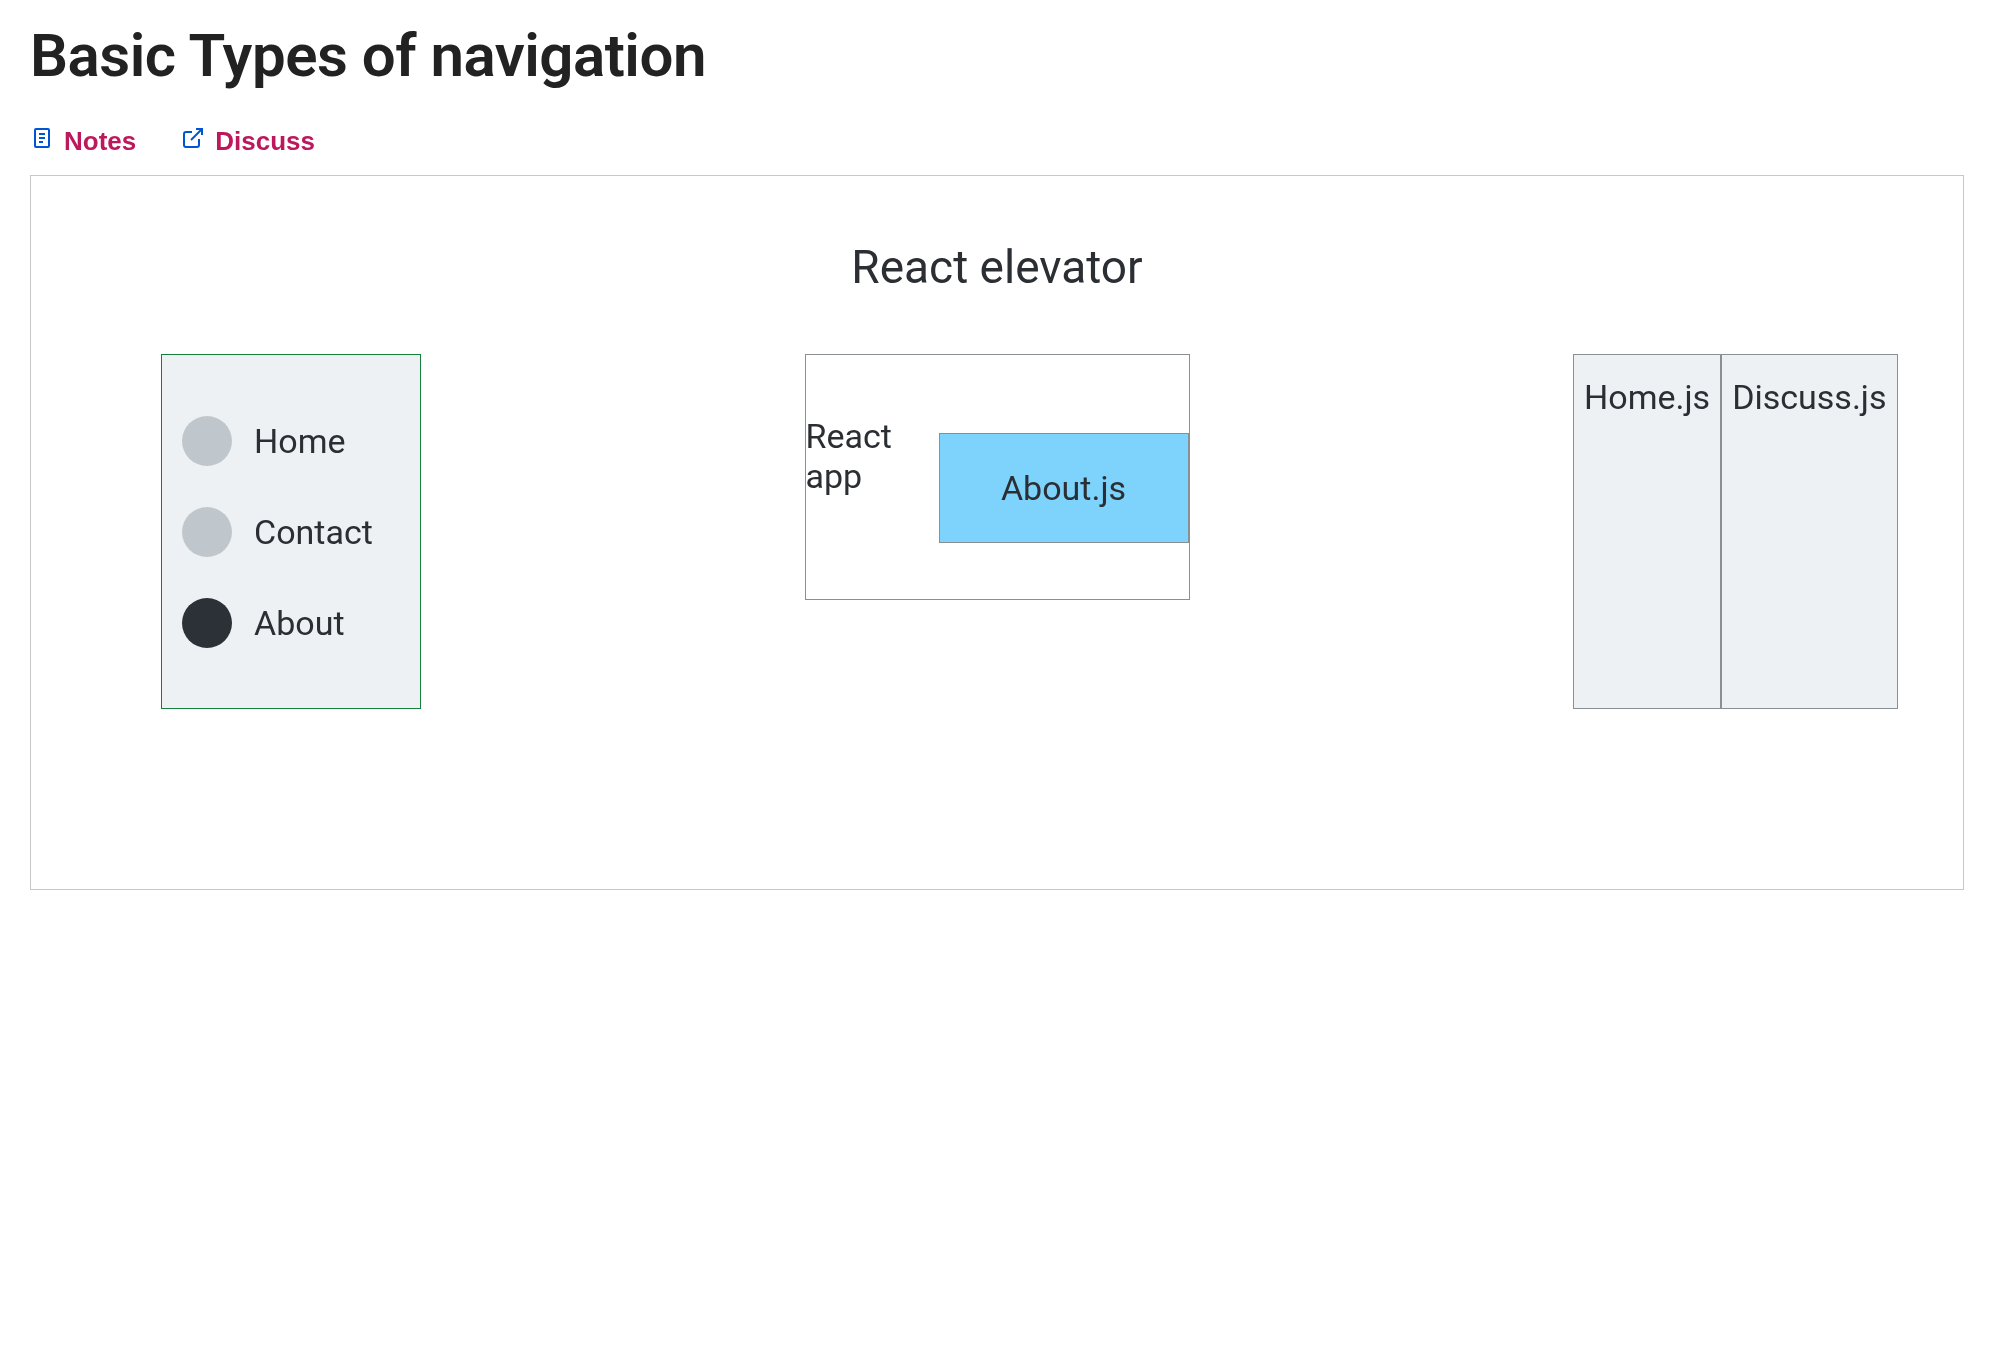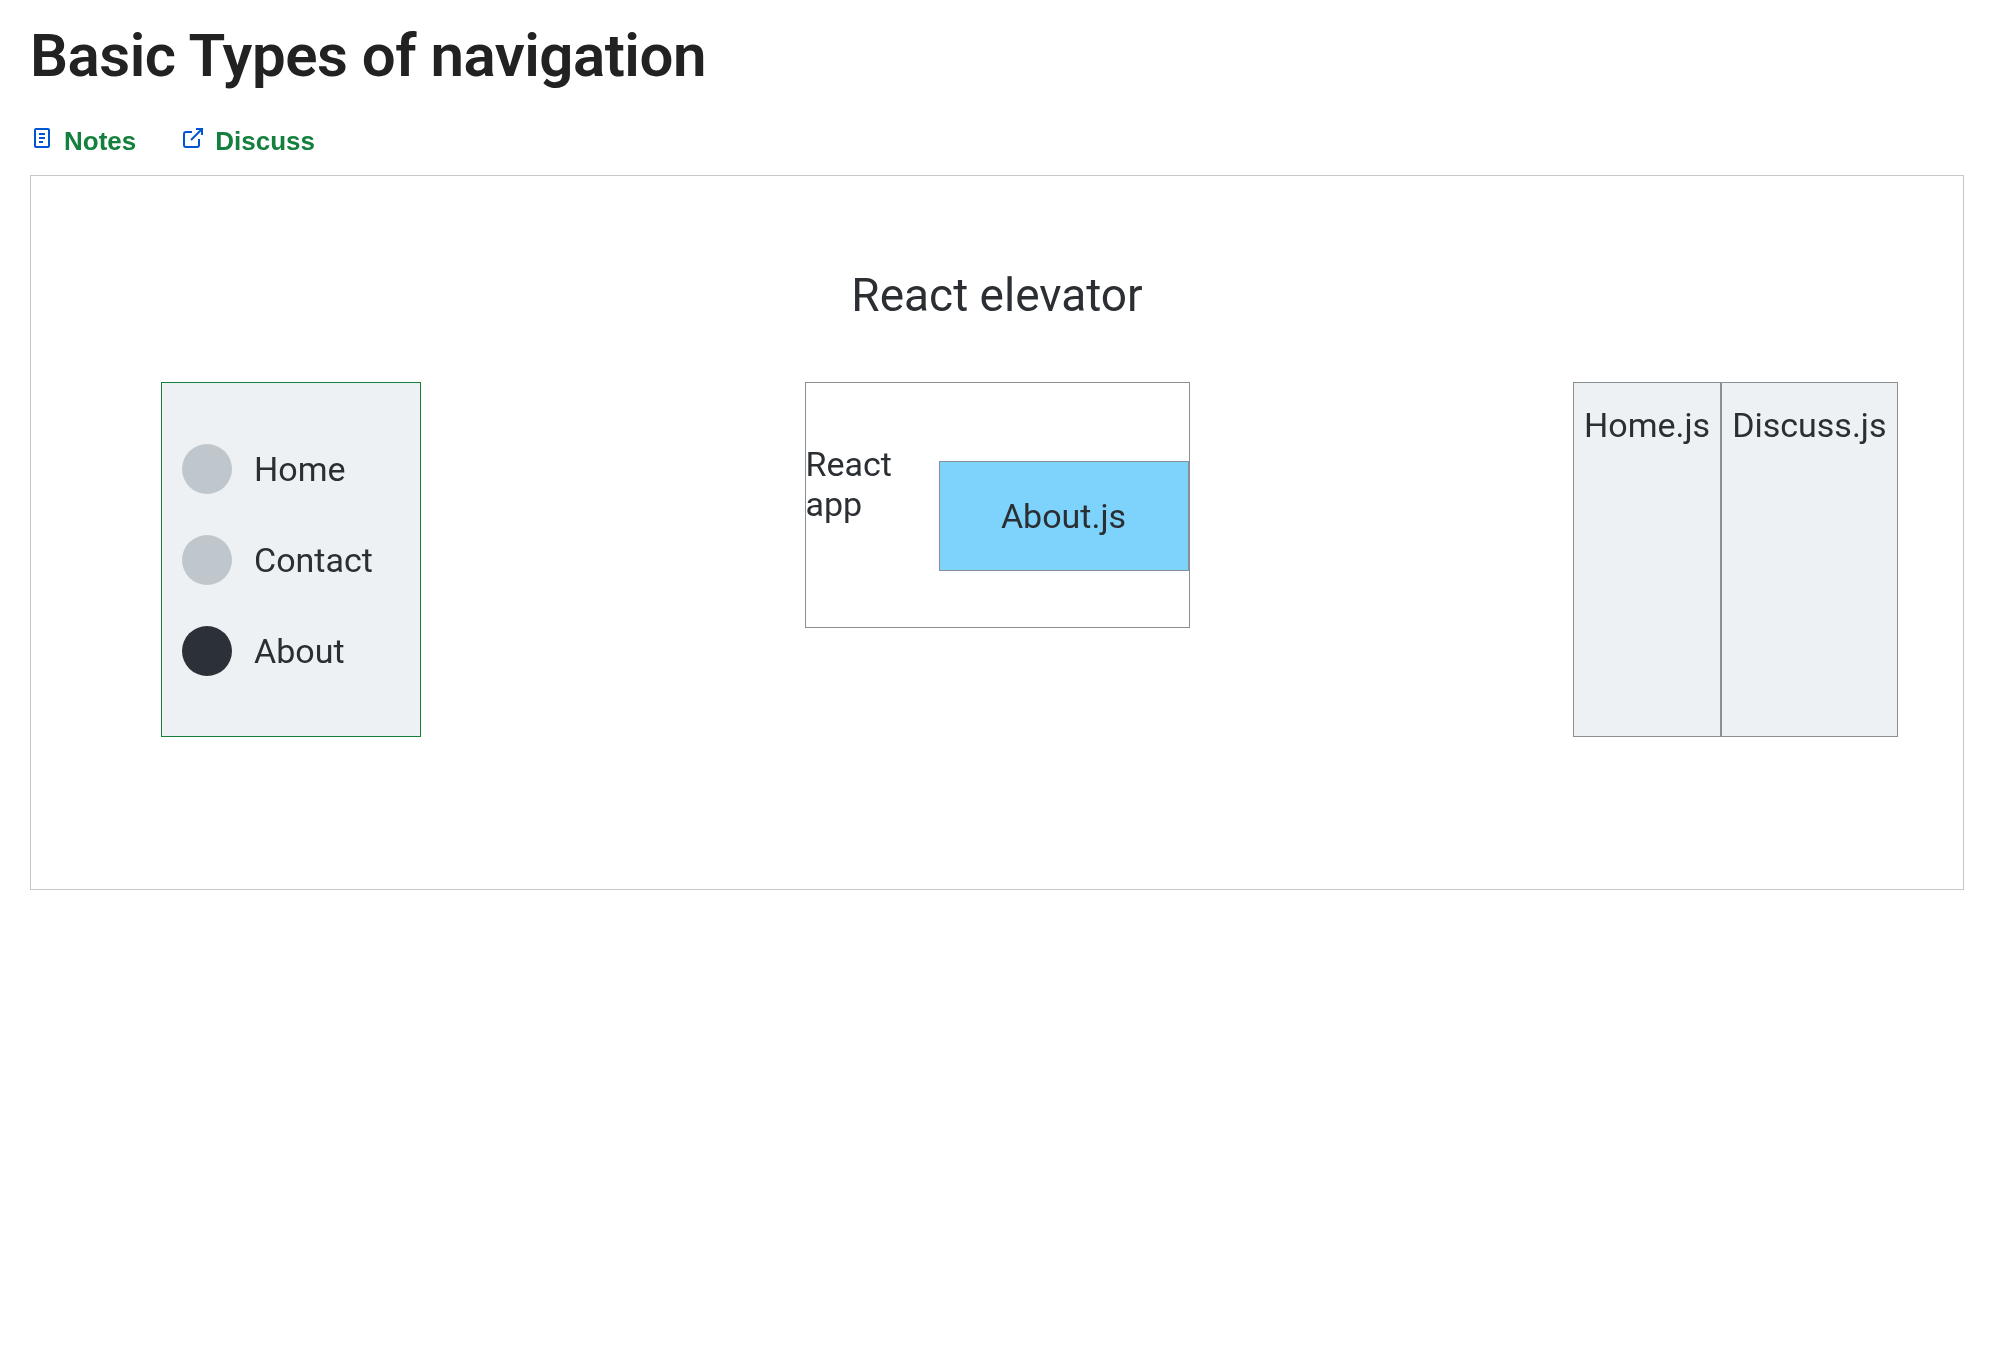--- a/index.html
+++ b/index.html
@@ -18,21 +18,21 @@
     }
     .toolbar {
       display: flex;
       gap: 45px;
       margin-bottom: 18px;
     }
     .toolbar-button {
       display: flex;
       align-items: flex-start;
       gap: 10px;
-      color: #15803d;
+      color: #be185d;
       font-size: 26px;
       font-weight: 600;
       cursor: pointer;
       background: none;
       border: none;
       padding: 0;
     }
     .toolbar-button svg {
       width: 24px;
       height: 24px;
@@ -45,21 +45,21 @@
       background: #fff;
       height: 715px;
       position: relative;
       padding: 40px 60px;
     }
     .slide-title {
       text-align: center;
       font-size: 46px;
       font-weight: 400;
       color: #2b2f33;
-      margin-top: 52px;
+      margin-top: 24px;
       margin-bottom: 60px;
     }
     .diagram {
       display: flex;
       justify-content: space-between;
       align-items: flex-start;
       padding: 0 70px;
       gap: 60px;
     }
 

